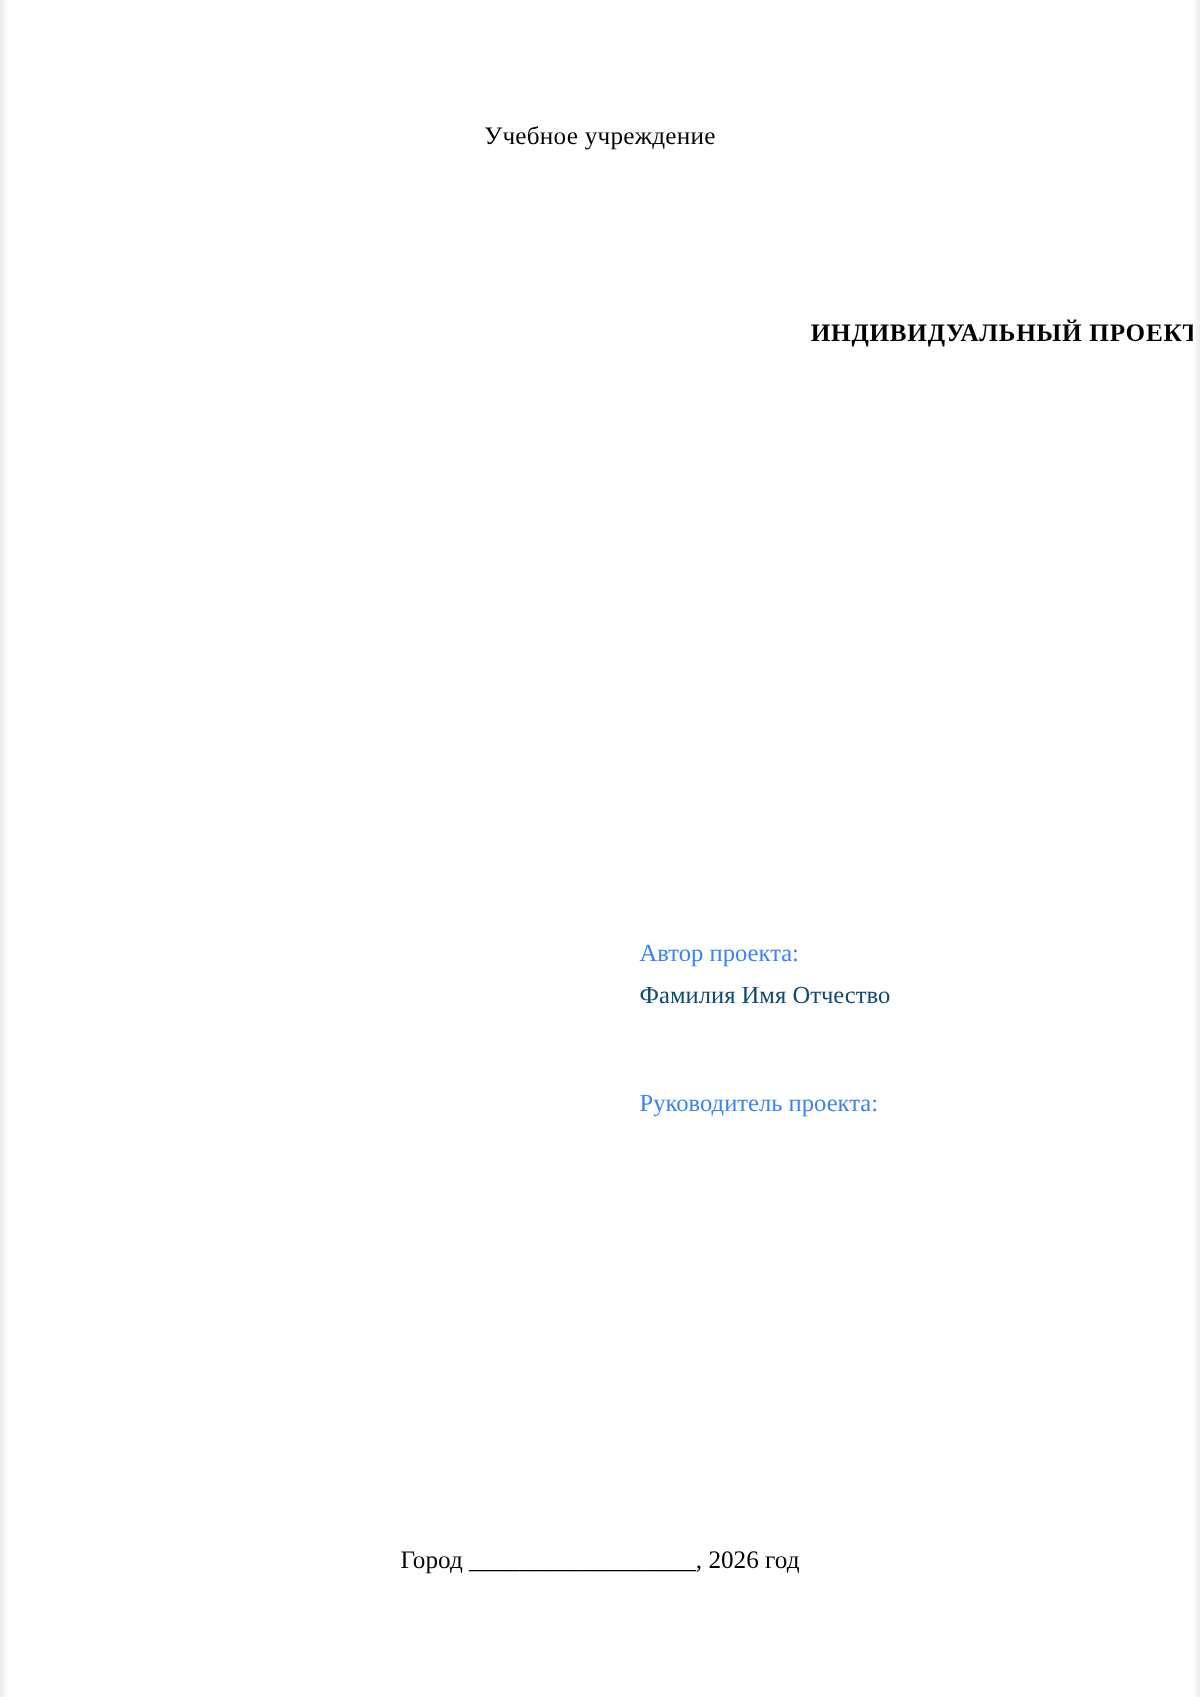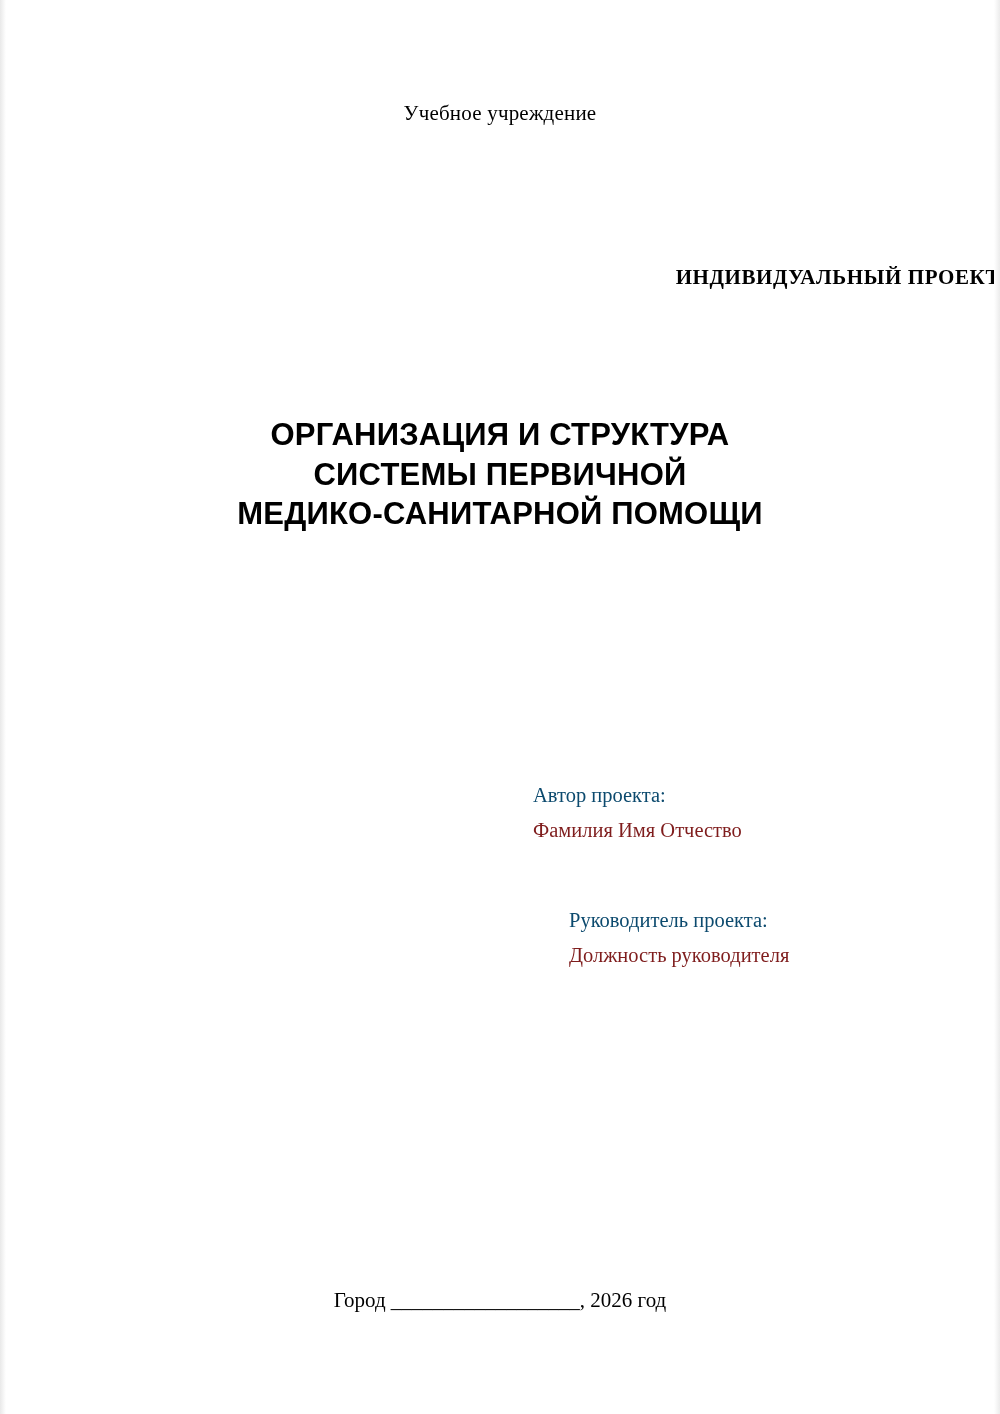--- a/index.html
+++ b/index.html
@@ -81,31 +81,30 @@
     width: 400px;
     text-align: left;
     font-size: 20.5px;
     line-height: 1.0;
   }
   .credit-block {
     margin-bottom: 22px;
   }
   .credit-label {
     font-size: 20.5px;
-    color: #0c4a6e;
+    color: #3b82f6;
     margin-bottom: 14px;
   }
   .credit-value {
     font-size: 20.5px;
-    color: #7f1d1d;
+    color: #0c4a6e;
     margin-bottom: 8px;
   }
   .credit-block.supervisor {
     margin-top: 70px;
-    margin-left: 36px;
   }
 
   .footer {
     position: absolute;
     top: 1288px;
     left: 0;
     width: 100%;
     text-align: center;
     font-size: 21px;
   }
@@ -115,36 +114,30 @@
 </style>
 </head>
 <body>
 
 <div class="page">
 
   <div class="institution">Учебное учреждение</div>
 
   <div class="doc-type">ИНДИВИДУАЛЬНЫЙ ПРОЕКТ</div>
 
-  <div class="title">
-    <div>ОРГАНИЗАЦИЯ И СТРУКТУРА</div>
-    <div>СИСТЕМЫ ПЕРВИЧНОЙ</div>
-    <div>МЕДИКО-САНИТАРНОЙ ПОМОЩИ</div>
-  </div>
 
   <div class="credits">
 
     <div class="credit-block author">
       <div class="credit-label">Автор проекта:</div>
       <div class="credit-value">Фамилия Имя Отчество</div>
     </div>
 
     <div class="credit-block supervisor">
       <div class="credit-label">Руководитель проекта:</div>
-      <div class="credit-value">Должность руководителя</div>
     </div>
 
   </div>
 
   <div class="footer">
     <span>Город</span>
     <span class="blank">__________________</span><span>, 2026 год</span>
   </div>
 
 </div>

